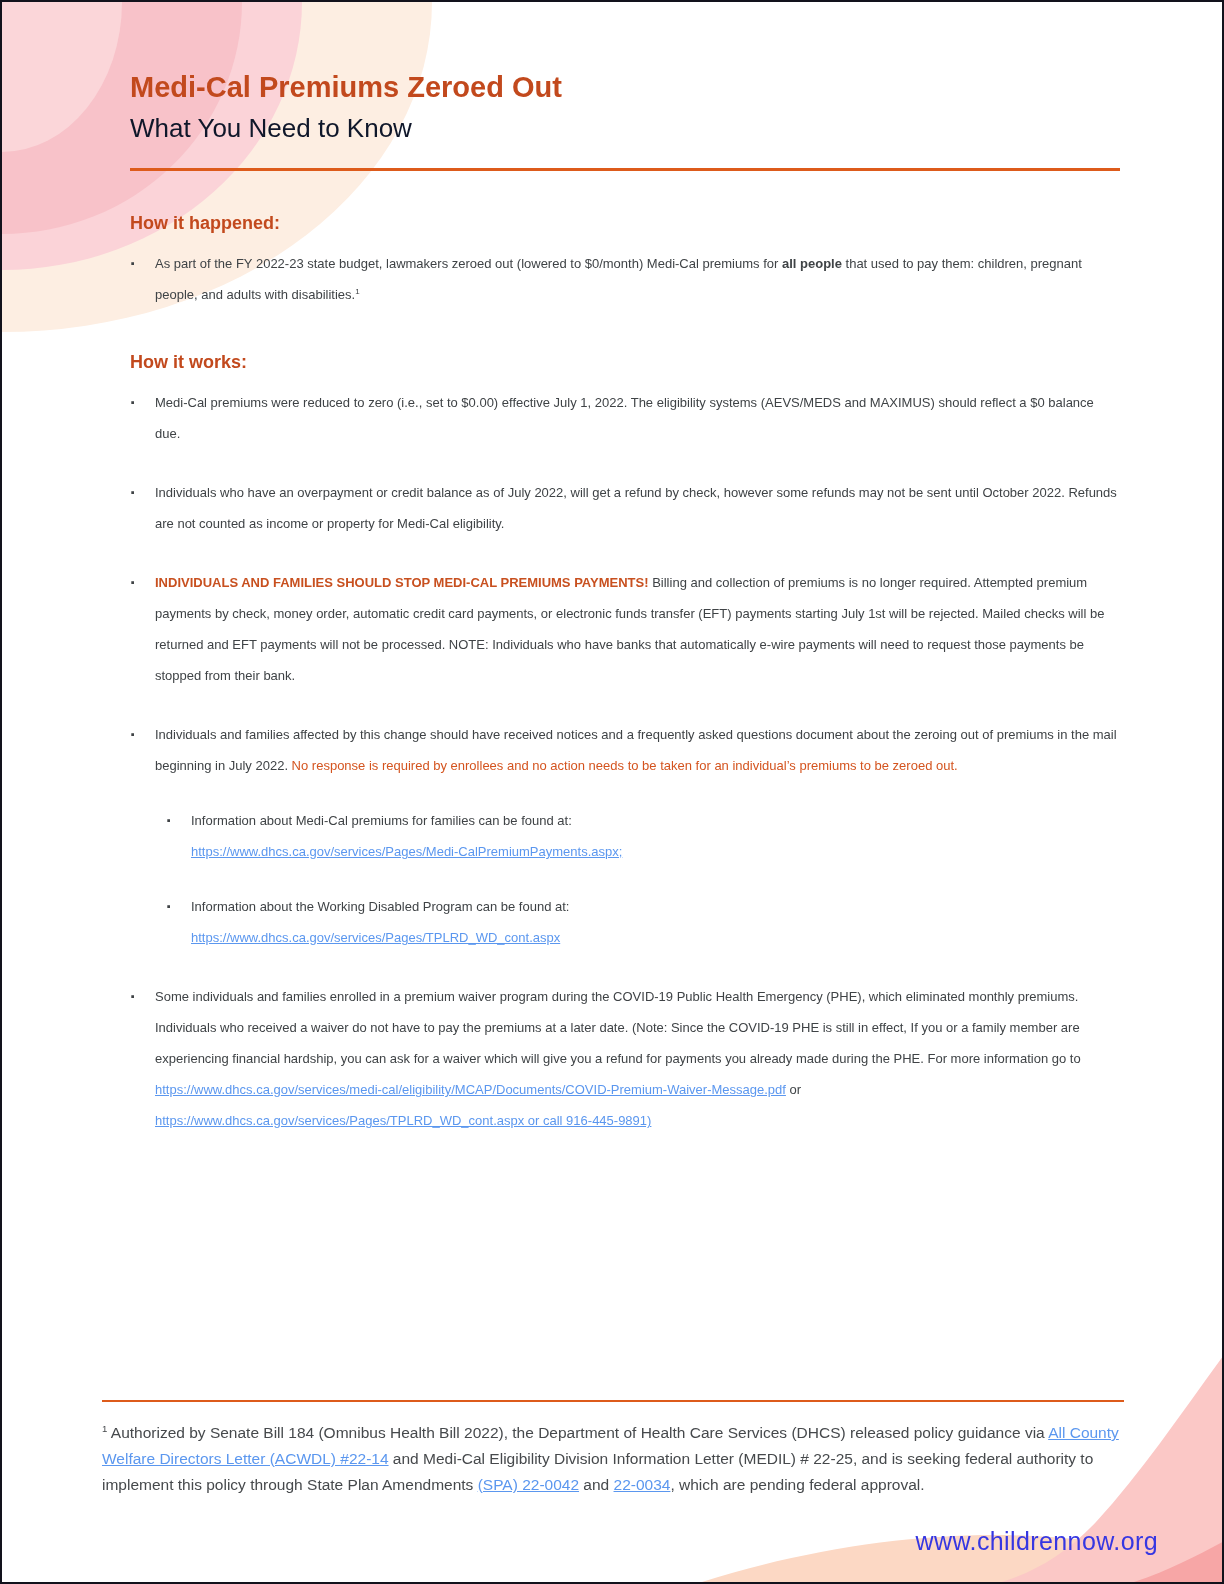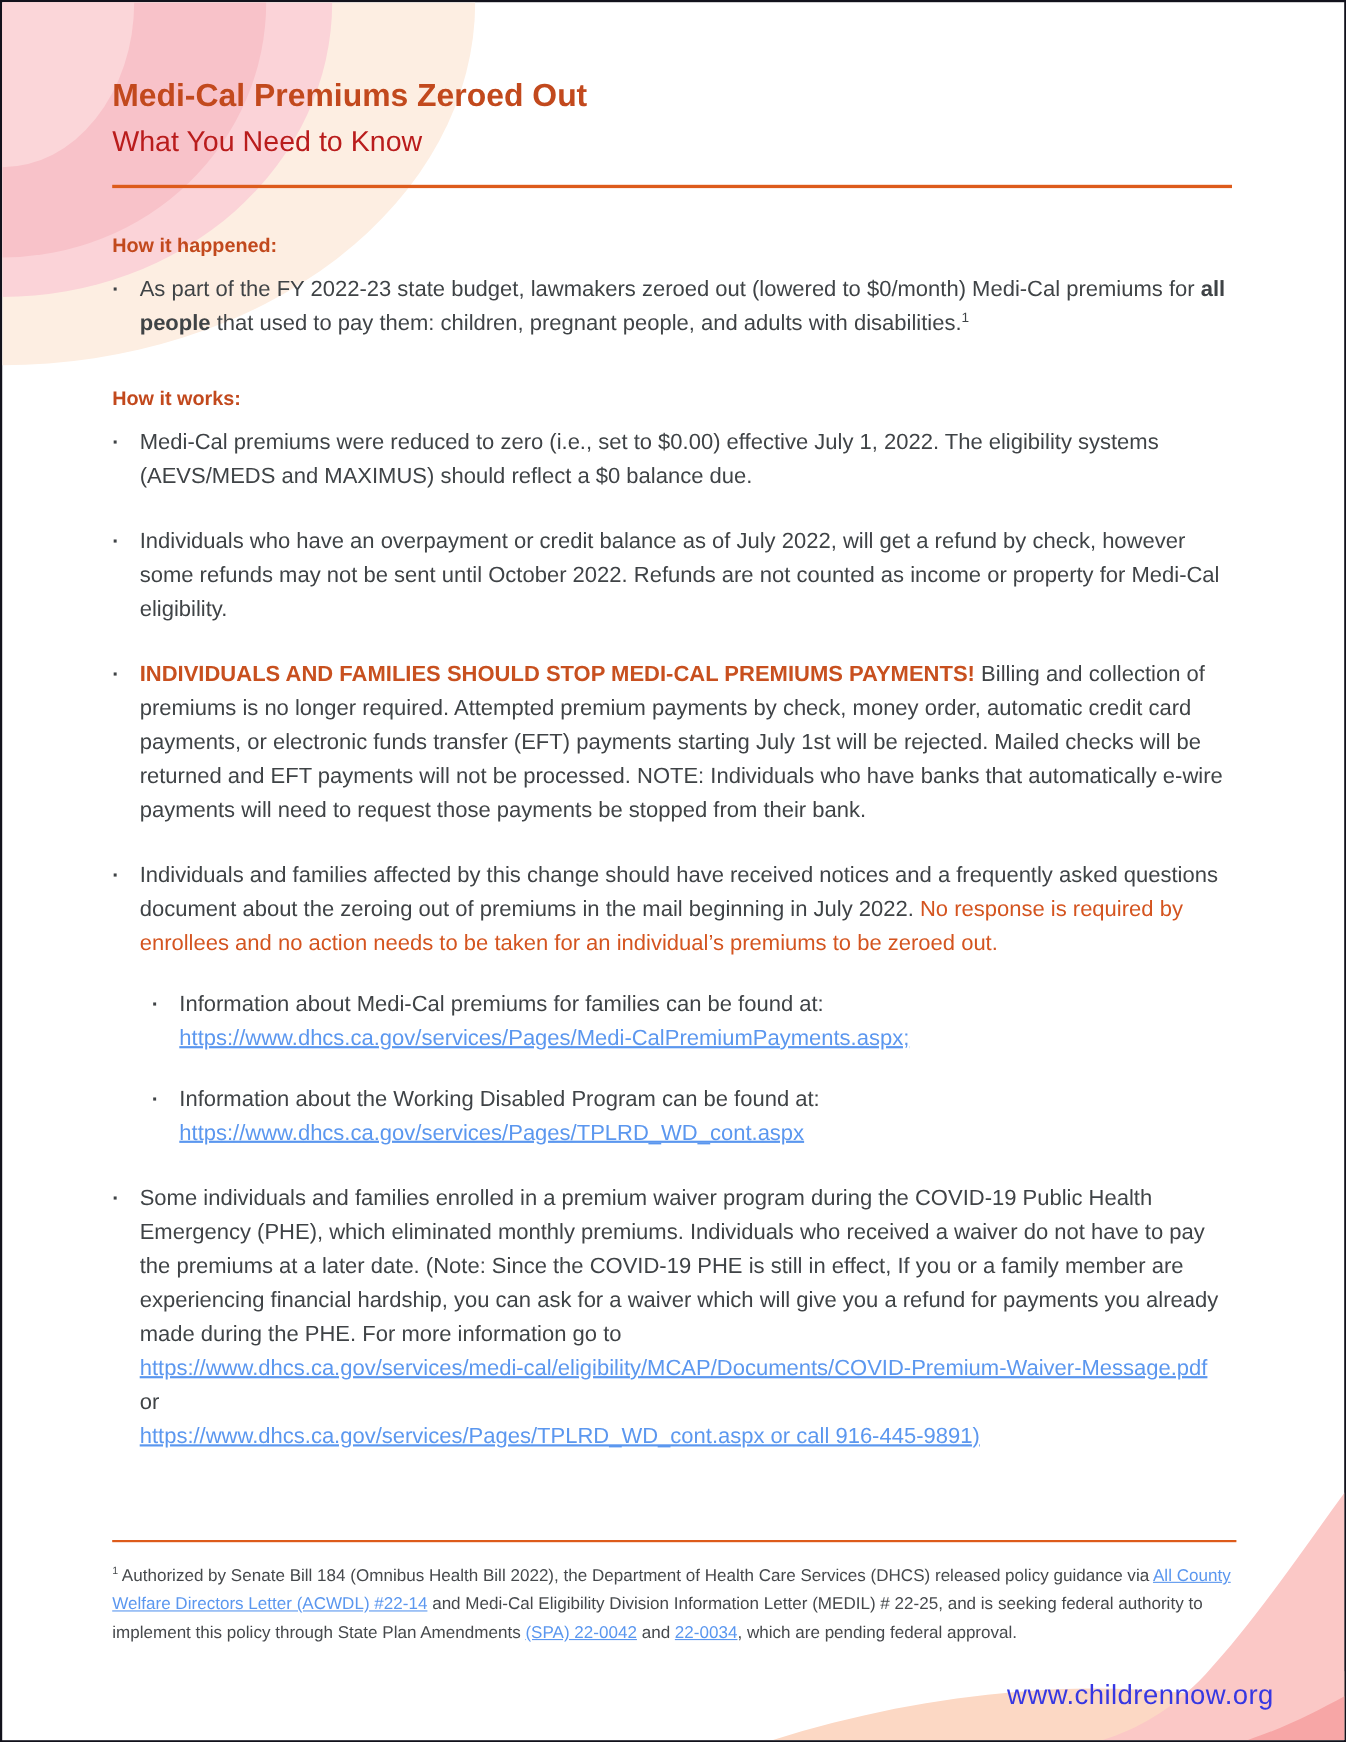--- a/index.html
+++ b/index.html
@@ -5,48 +5,49 @@
   html,body{margin:0;padding:0;background:#ffffff;}
   .page{
     position:relative;
     width:1224px;height:1584px;
     box-sizing:border-box;
     border:2px solid #12121c;
     background:#ffffff;
     overflow:hidden;
     font-family:"Liberation Sans", sans-serif;
     color:#3f4346;
+    padding-left:28px;
   }
   .deco{position:absolute;z-index:0;pointer-events:none;}
   .deco-tl{top:0;left:0;}
   .deco-br{bottom:0;left:0;}
   .content{position:relative;z-index:1;padding:64px 102px 0 100px;}
   
   .header{display:flex;justify-content:space-between;align-items:flex-start;}
   .page-title{margin:6px 0 9px 0;font-size:29px;line-height:1.1;font-weight:bold;color:#c2491d;}
-  .page-subtitle{margin:0;font-size:26px;line-height:1.2;font-weight:normal;color:#b91c1c;}
+  .page-subtitle{margin:0;font-size:26px;line-height:1.2;font-weight:normal;color:#0f172a;}
   .logo{width:130px;text-align:center;margin-top:-20px;}
   .logo-text{font-size:16px;line-height:19px;font-weight:bold;color:#ce5520;}
   .rule{border:none;border-top:3px solid #dd5b1b;margin:24px 0 0 0;}
   
   .banner{
     margin-top:37px;height:198px;
     background:linear-gradient(90deg,#fcd0d6 0%,#fcd8d2 45%,#fde1ca 100%);
     display:flex;align-items:center;justify-content:center;
   }
   .banner-text{
     max-width:910px;text-align:center;
     font-size:31px;line-height:1.5;font-weight:bold;color:#cc4d1b;
   }
   
   .section-heading{margin:42px 0 0 0;font-size:18px;font-weight:bold;color:#c2491d;}
   .bullet{display:flex;margin-top:28px;}
   .bullet.first{margin-top:14px;}
   .marker{flex:0 0 25px;font-size:19px;line-height:31px;color:#3f4346;font-weight:bold;}
-  .bullet p{margin:0;flex:1;font-size:20px;line-height:31px;}
+  .bullet p{margin:0;flex:1;font-size:13px;line-height:31px;}
   .subbullets{margin-left:36px;}
   .subbullets .bullet{margin-top:24px;}
   .b{font-weight:bold;}
   .ab{font-weight:bold;color:#c8501f;}
   .a{color:#d4541f;}
   .sup{vertical-align:super;font-size:0.62em;line-height:0;}
   a.link{color:#5b97ef;text-decoration:underline;cursor:pointer;}
   
   .footnote-block{position:absolute;left:100px;top:1398px;width:1022px;z-index:1;}
   .rule2{border:none;border-top:2px solid #dd5b1b;margin:0;}

